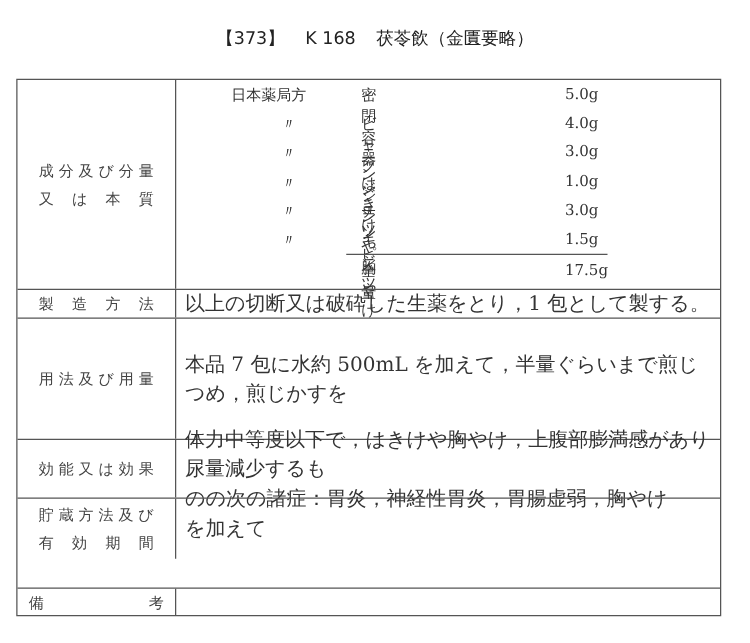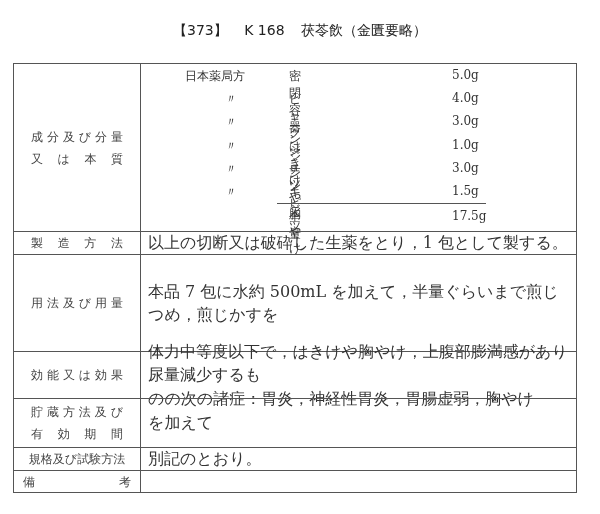--- a/index.html
+++ b/index.html
@@ -163,26 +163,20 @@
       <div class="spread">
         <span>有</span>
         <span>効</span>
         <span>期</span>
         <span>間</span>
       </div>
     </div>
     <div class="val">を加えて</div>
   </div>
 
-  <div class="row" style="top:383px; height:23px;">
-    <div class="lab">
-      <span>規格及び試験方法</span>
-    </div>
-    <div class="val">別記のとおり。</div>
-  </div>
 
   <div class="row" style="top:406px; height:22px;">
     <div class="lab">
       <div class="spread-wide">
         <span>備</span>
         <span>考</span>
       </div>
     </div>
   </div>
 

